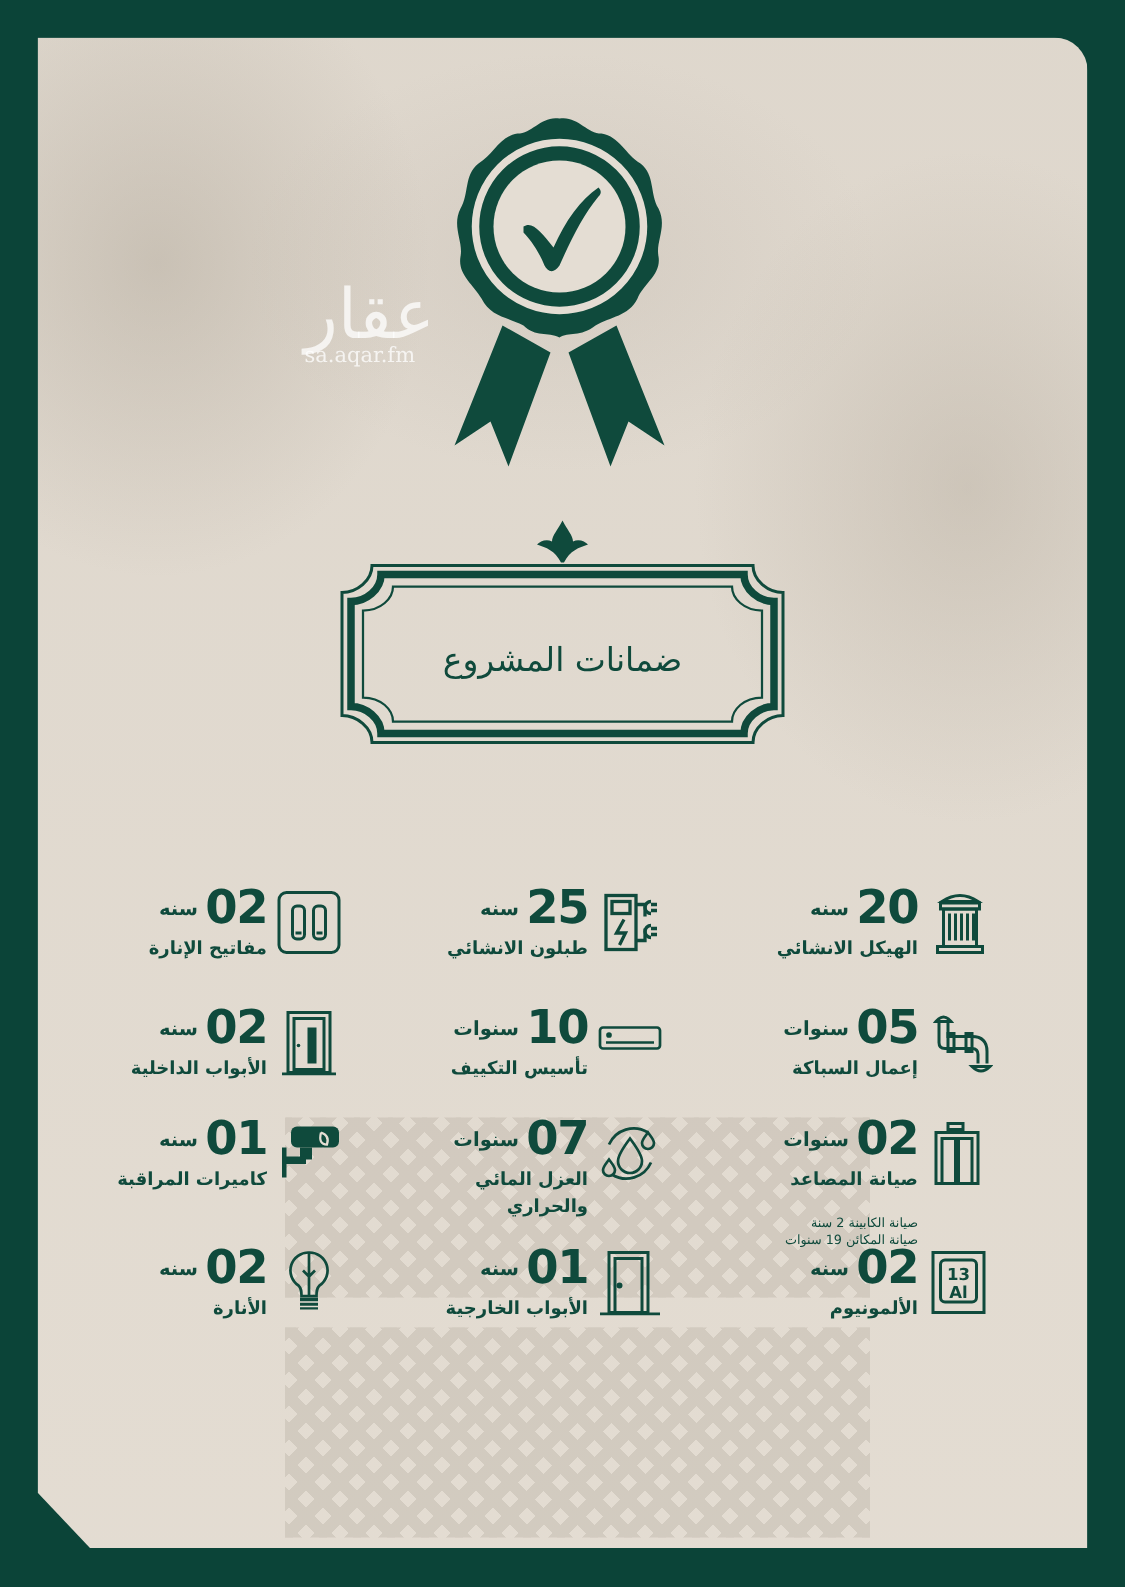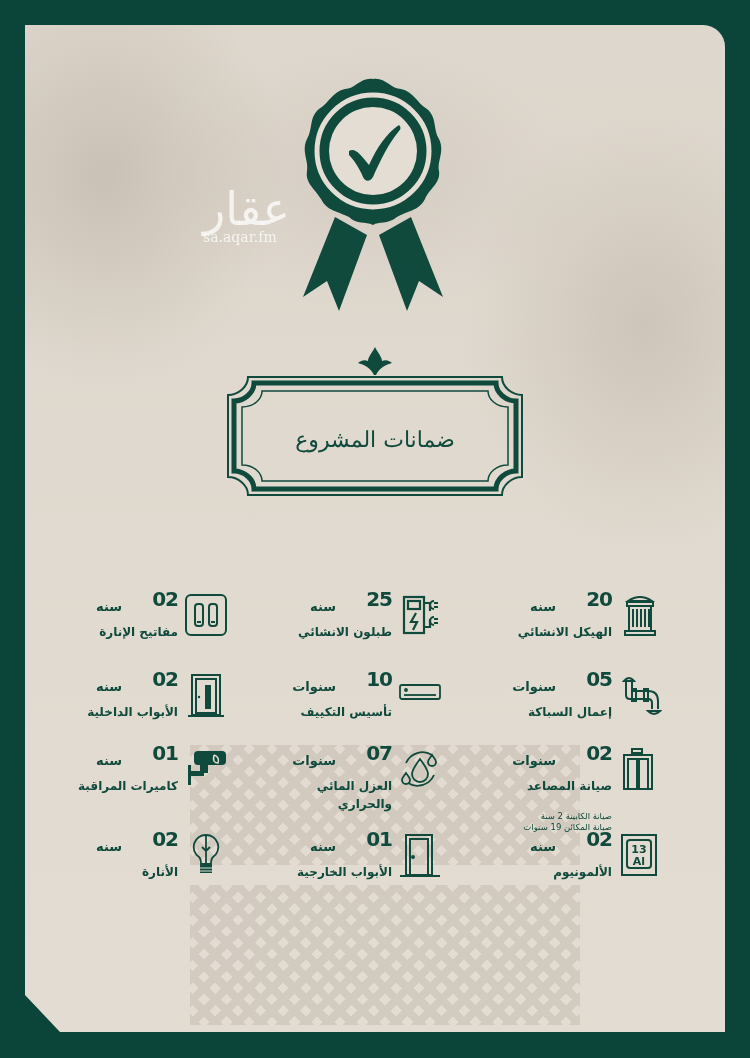--- a/index.html
+++ b/index.html
@@ -16,22 +16,22 @@
                         repeating-linear-gradient(-45deg, #b5aca0 0 8px, transparent 8px 16px); }
     .watermark { position:absolute; left:178px; top:160px; text-align:left; color:rgba(255,255,255,0.75); }
     .watermark .ar { font-size:46px; line-height:48px; font-family:"DejaVu Sans", sans-serif; }
     .watermark .url { font-size:14px; font-family:"DejaVu Serif", serif; margin-top:-4px; }
     .badge { position:absolute; left:268px; top:42px; }
     .title-frame { position:absolute; left:183px; top:320px; width:334px; height:155px; }
     .title-ar { position:absolute; left:0; right:0; top:82px; text-align:center; font-size:22px; color:#0f4a3c; font-family:"DejaVu Serif", serif; }
     .title-en { position:absolute; left:0; right:0; top:113px; text-align:center; font-size:22px; font-weight:bold; color:#0f4a3c; font-family:"DejaVu Serif", serif; letter-spacing:-0.3px; }
     .item { position:absolute; width:200px; height:80px; }
     .item .icon { position:absolute; right:0; top:0; width:44px; height:44px; }
-    .item .num { position:absolute; right:50px; top:-6px; font-size:20px; font-weight:bold; color:#0f4a3c; font-family:"DejaVu Sans", sans-serif; letter-spacing:-1px; }
-    .item .unit { position:absolute; right:106px; top:6px; font-size:13px; font-weight:bold; color:#0f4a3c; direction:rtl; letter-spacing:3px;text-align:center; }
+    .item .num { position:absolute; right:50px; top:-6px; font-size:31px; font-weight:bold; color:#0f4a3c; font-family:"DejaVu Sans", sans-serif; letter-spacing:-1px; }
+    .item .unit { position:absolute; right:96px; top:6px; font-size:13px; font-weight:bold; color:#0f4a3c; direction:rtl; letter-spacing:3px;text-align:center; }
     .item .label { position:absolute; right:50px; top:30px; font-size:12px; font-weight:bold; color:#0f4a3c; direction:rtl; text-align:right; white-space:nowrap; line-height:18px; }
     .item .note { position:absolute; right:50px; top:64px; font-size:8.5px; font-weight:normal; color:#0f4a3c; direction:rtl; text-align:right; line-height:11px; white-space:nowrap; }
   </style>
 </head>
 <body>
 
 <div class="panel">
   <div class="bg-shade"></div>
   <div class="tiles" style="top:720px;height:120px;"></div>
   <div class="tiles" style="top:860px;height:140px;"></div>

